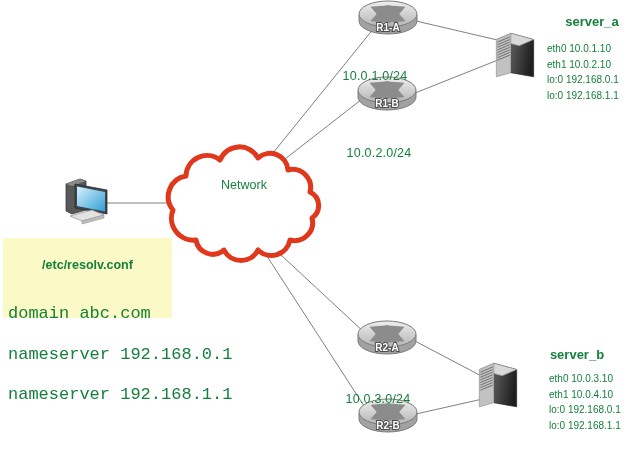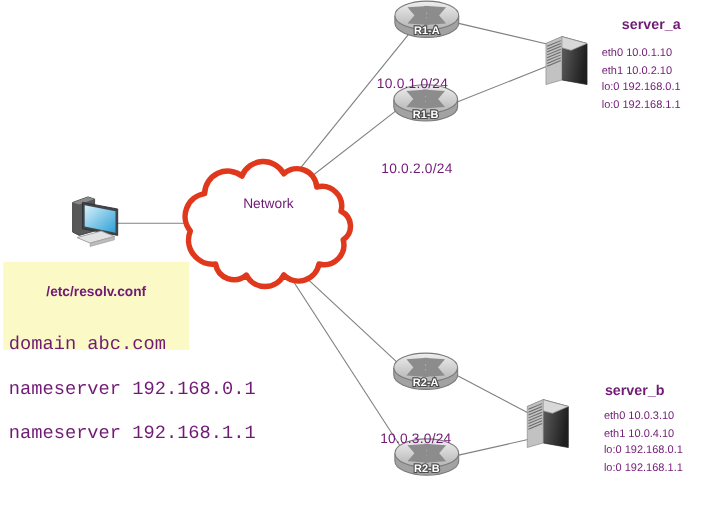--- a/index.html
+++ b/index.html
@@ -1,18 +1,18 @@
 <!DOCTYPE html>
 <html><head>
 <meta charset="utf-8">
 <style>
   html,body{margin:0;padding:0;background:#fff;}
   #stage{
     position:relative;width:642px;height:462px;background:#ffffff;
-    font-family:"Liberation Sans", sans-serif;color:#701a75;overflow:hidden;
+    font-family:"Liberation Sans", sans-serif;color:#15803d;overflow:hidden;
   }
   .abs{position:absolute;}
   svg{display:block;}
   .net-label{
     position:absolute;width:120px;text-align:center;
     font-size:12.5px;letter-spacing:0.2px;margin-top:32px;
   }
   .server-name{
     position:absolute;width:120px;text-align:center;
     font-size:13px;font-weight:bold;

